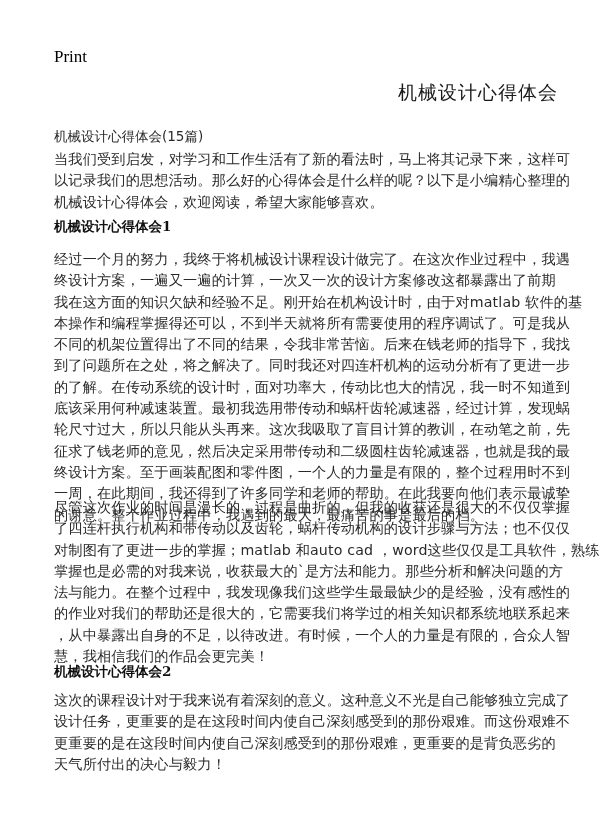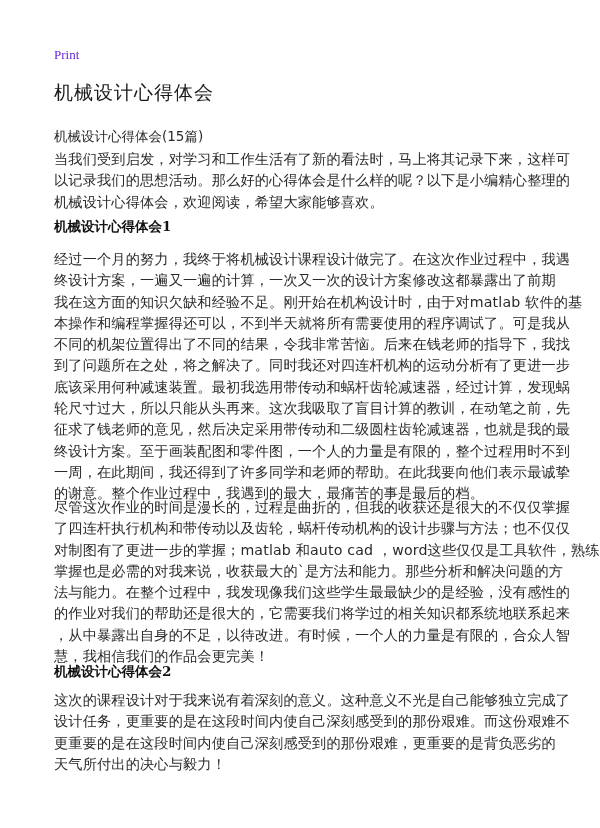--- a/index.html
+++ b/index.html
@@ -5,24 +5,24 @@
   html, body { margin: 0; padding: 0; background: #ffffff; }
   body {
     width: 600px; height: 828px; overflow: hidden; position: relative;
     font-family: "DejaVu Sans", "Liberation Sans", sans-serif;
     color: #222222;
   }
   .page { position: absolute; left: 54px; top: 0; width: 520px; }
   .print-label {
     position: absolute; top: 47px; left: 0;
     font-family: "Liberation Serif", "DejaVu Serif", serif;
-    font-size: 13px; color: #6d28d9;
+    font-size: 17px; color: #000000;
   }
   .doc-title {
-    position: absolute; top: 80px; left: 0; width: 492px; text-align: left;
+    position: absolute; top: 80px; left: 12px; width: 492px; text-align: right;
     font-size: 19px; color: #1a1a1a; letter-spacing: 1px;
   }
   .subtitle {
     position: absolute; top: 120px; left: 0;
     font-size: 13.5px; color: #2a2a2a; margin-top: 8px;
   }
   .para { position: absolute; left: 0; width: 520px; }
   .line {
     display: block; white-space: nowrap;
     font-size: 14.2px; line-height: 21.3px; height: 21.3px;
@@ -50,20 +50,21 @@
 
   <div class="heading" style="top:218px">机械设计心得体会1</div>
 
   <div class="para" style="top:249px">
     <span class="line">经过一个月的努力，我终于将机械设计课程设计做完了。在这次作业过程中，我遇</span>
     <span class="line">终设计方案，一遍又一遍的计算，一次又一次的设计方案修改这都暴露出了前期</span>
     <span class="line">我在这方面的知识欠缺和经验不足。刚开始在机构设计时，由于对matlab 软件的基</span>
     <span class="line">本操作和编程掌握得还可以，不到半天就将所有需要使用的程序调试了。可是我从</span>
     <span class="line">不同的机架位置得出了不同的结果，令我非常苦恼。后来在钱老师的指导下，我找</span>
     <span class="line">到了问题所在之处，将之解决了。同时我还对四连杆机构的运动分析有了更进一步</span>
+    <span class="line">的了解。在传动系统的设计时，面对功率大，传动比也大的情况，我一时不知道到</span>
     <span class="line">底该采用何种减速装置。最初我选用带传动和蜗杆齿轮减速器，经过计算，发现蜗</span>
     <span class="line">轮尺寸过大，所以只能从头再来。这次我吸取了盲目计算的教训，在动笔之前，先</span>
     <span class="line">征求了钱老师的意见，然后决定采用带传动和二级圆柱齿轮减速器，也就是我的最</span>
     <span class="line">终设计方案。至于画装配图和零件图，一个人的力量是有限的，整个过程用时不到</span>
     <span class="line">一周，在此期间，我还得到了许多同学和老师的帮助。在此我要向他们表示最诚挚</span>
     <span class="line">的谢意。整个作业过程中，我遇到的最大，最痛苦的事是最后的档。</span>
   </div>
 
   <div class="para" style="top:497px">
     <span class="line">尽管这次作业的时间是漫长的，过程是曲折的，但我的收获还是很大的不仅仅掌握</span>

